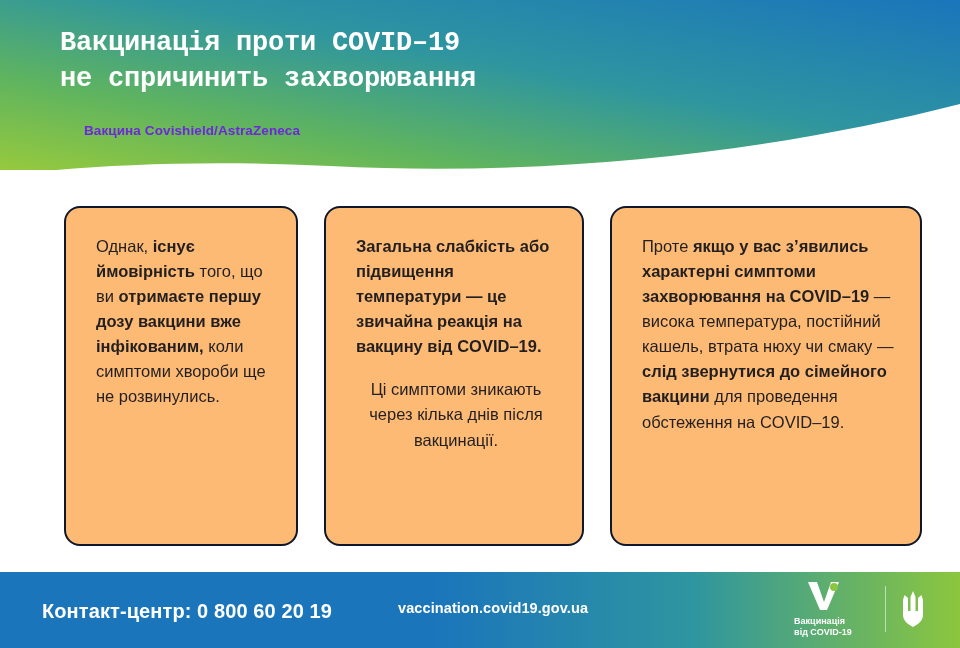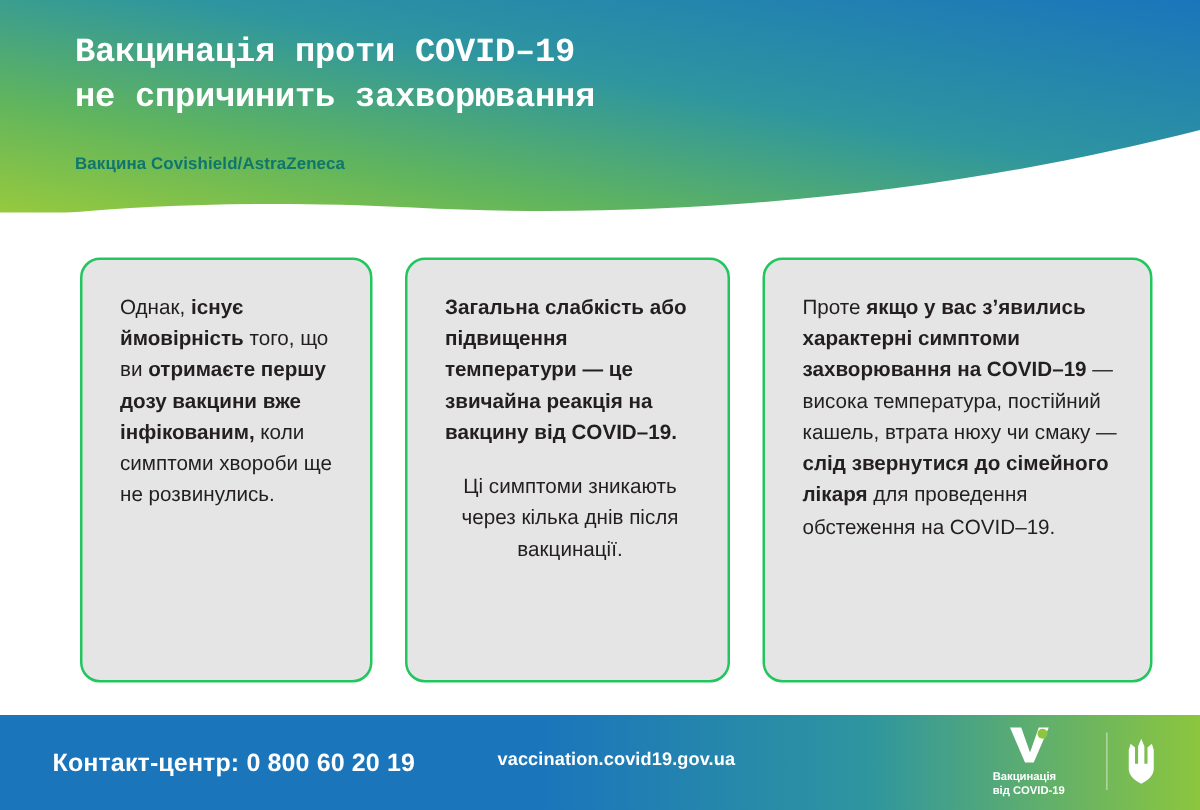--- a/index.html
+++ b/index.html
@@ -39,45 +39,46 @@
     color: #ffffff;
     font-size: 27px;
     font-weight: bold;
     line-height: 1.32;
     letter-spacing: -0.2px;
     margin: 0;
     white-space: pre-line;
     font-family: Liberation Mono, monospace;
   }
   .header-sub {
-    color: #0f766e;
+    color: #6d28d9;
     font-size: 13.5px;
     font-weight: bold;
     margin-top: 26px;
     letter-spacing: 0.1px;
+    margin-left: 24px;
   }
 
   
   .cards {
     position: absolute;
     left: 0;
     top: 206px;
     width: 960px;
     display: flex;
     justify-content: flex-start;
     gap: 26px;
     padding-left: 64px;
     box-sizing: border-box;
   }
   .card {
     box-sizing: border-box;
-    border: 2px solid #22c55e;
+    border: 2px solid #0f172a;
     border-radius: 16px;
     padding: 26px 26px 22px 30px;
-    background: #e5e5e5;
+    background: #fdba74;
   }
   .card-1 { width: 234px; min-height: 340px; }
   .card-2 { width: 260px; min-height: 340px; }
   .card-3 { width: 312px; min-height: 340px; }
 
   .card p {
     margin: 0;
     color: #231f20;
     font-size: 16.5px;
     line-height: 1.52;
@@ -192,21 +193,21 @@
 
 <div class="cards">
   <div class="card card-1">
       <p><span>Однак, </span><b>існує ймовірність</b><span> того, що ви </span><b>отримаєте першу дозу вакцини вже інфікованим,</b><span> коли симптоми хвороби ще не розвинулись.</span></p>
     </div>
   <div class="card card-2">
       <p><b>Загальна слабкість або підвищення температури — це звичайна реакція на вакцину від COVID–19.</b></p>
       <p><span>Ці симптоми зникають через кілька днів після вакцинації.</span></p>
     </div>
   <div class="card card-3">
-      <p><span>Проте </span><b>якщо у вас з’явились характерні симптоми захворювання на COVID–19</b><span> — висока температура, постійний кашель, втрата нюху чи смаку — </span><b>слід звернутися до сімейного лікаря</b><span> для проведення обстеження на COVID–19.</span></p>
+      <p><span>Проте </span><b>якщо у вас з’явились характерні симптоми захворювання на COVID–19</b><span> — висока температура, постійний кашель, втрата нюху чи смаку — </span><b>слід звернутися до сімейного вакцини</b><span> для проведення обстеження на COVID–19.</span></p>
     </div>
 </div>
 
 <div class="footer">
   <svg class="footer-bg" viewBox="0 0 960 76" preserveAspectRatio="none">
     <defs>
       <linearGradient id="ftrGrad" x1="0" y1="0" x2="1" y2="0">
         <stop offset="0%" stop-color="#1b75bb"></stop>
         <stop offset="45%" stop-color="#1b75bb"></stop>
         <stop offset="72%" stop-color="#2e95a0"></stop>

